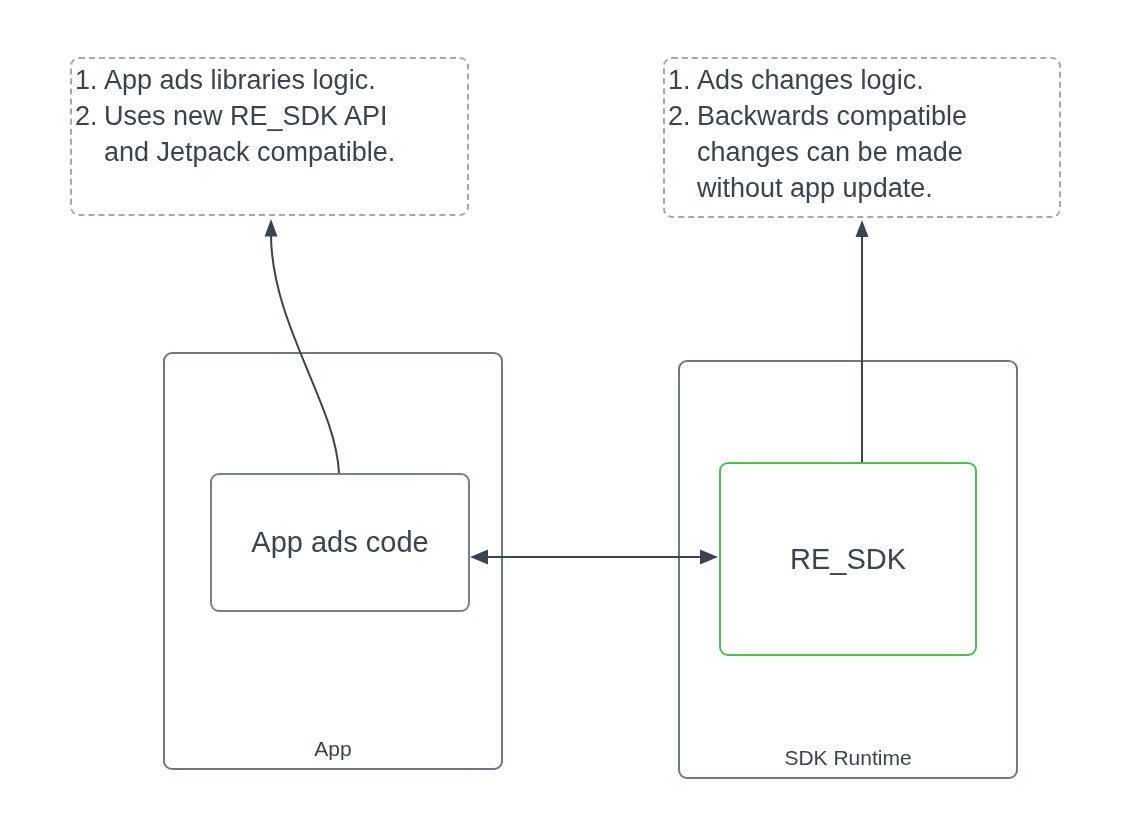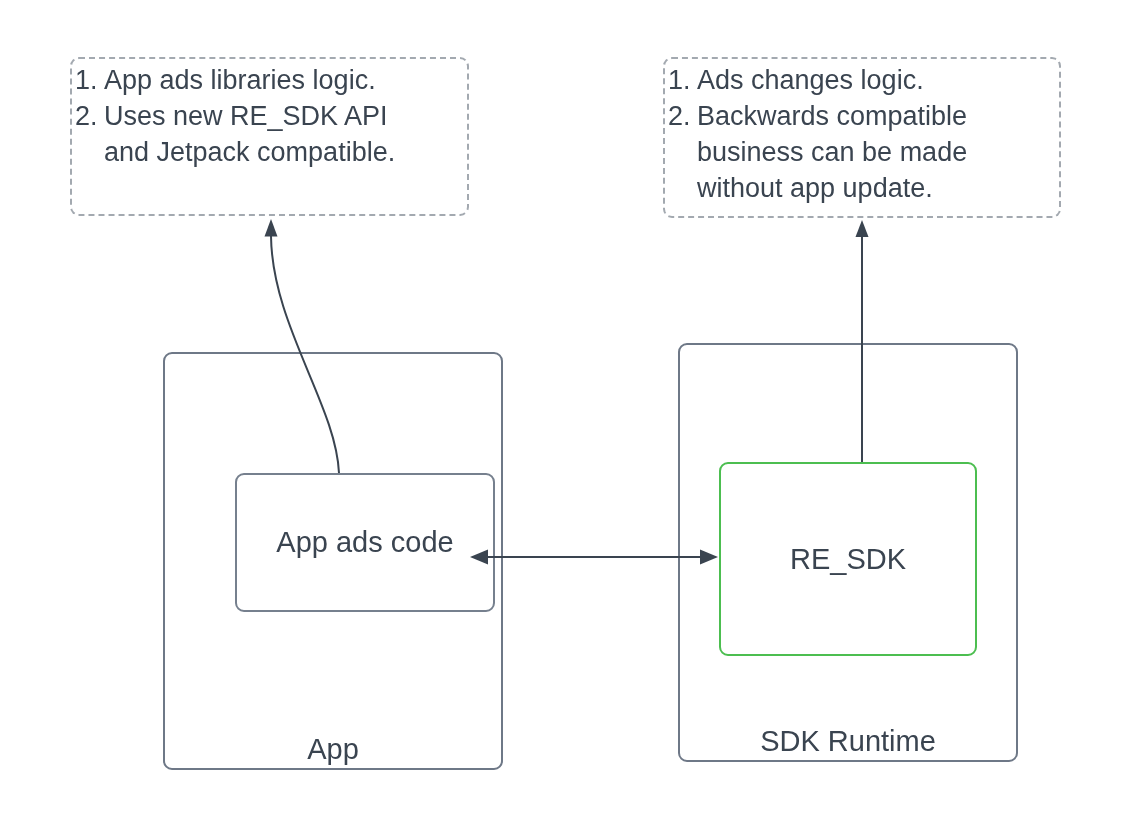--- a/index.html
+++ b/index.html
@@ -37,21 +37,21 @@
   .container-box {
     position: absolute;
     border: 2px solid var(--container-border, #6e7887);
     border-radius: 9px;
     background: transparent;
   }
   .container-label {
     position: absolute;
     left: 0; right: 0; bottom: 1px;
     text-align: center;
-    font-size: 29px;
+    font-size: 21px;
     line-height: 36px;
   }
   
   .node {
     position: absolute;
     border: 2px solid var(--inner-border, #76808e);
     border-radius: 9px;
     display: flex;
     align-items: center;
     justify-content: center;
@@ -89,34 +89,34 @@
   </div>
 
   <div class="note" style="left:663px; top:57px; width:398px; height:161px;">
     <div class="note-item">
       <span class="num">1.</span>
       <span class="txt">Ads changes logic.</span>
     </div>
     <div class="note-item">
       <span class="num">2.</span>
       <span class="txt">Backwards compatible
-business can be made
+changes can be made
 without app update.</span>
     </div>
   </div>
 
   <div class="container-box" style="left:163px; top:352px; width:340px; height:418px;">
     <div class="container-label">App</div>
   </div>
 
-  <div class="container-box" style="left:678px; top:343px; width:340px; height:419px;">
+  <div class="container-box" style="left:678px; top:360px; width:340px; height:419px;">
     <div class="container-label">SDK Runtime</div>
   </div>
 
-  <div class="node" style="left:210px; top:473px; width:260px; height:139px;margin-left:25px;">
+  <div class="node" style="left:210px; top:473px; width:260px; height:139px;">
     <span>App ads code</span>
   </div>
 
   <div class="node highlight" style="left:719px; top:462px; width:258px; height:194px;">
     <span>RE_SDK</span>
   </div>
 
   <svg class="arrows" viewBox="0 0 1134 831">
 
     <g>

